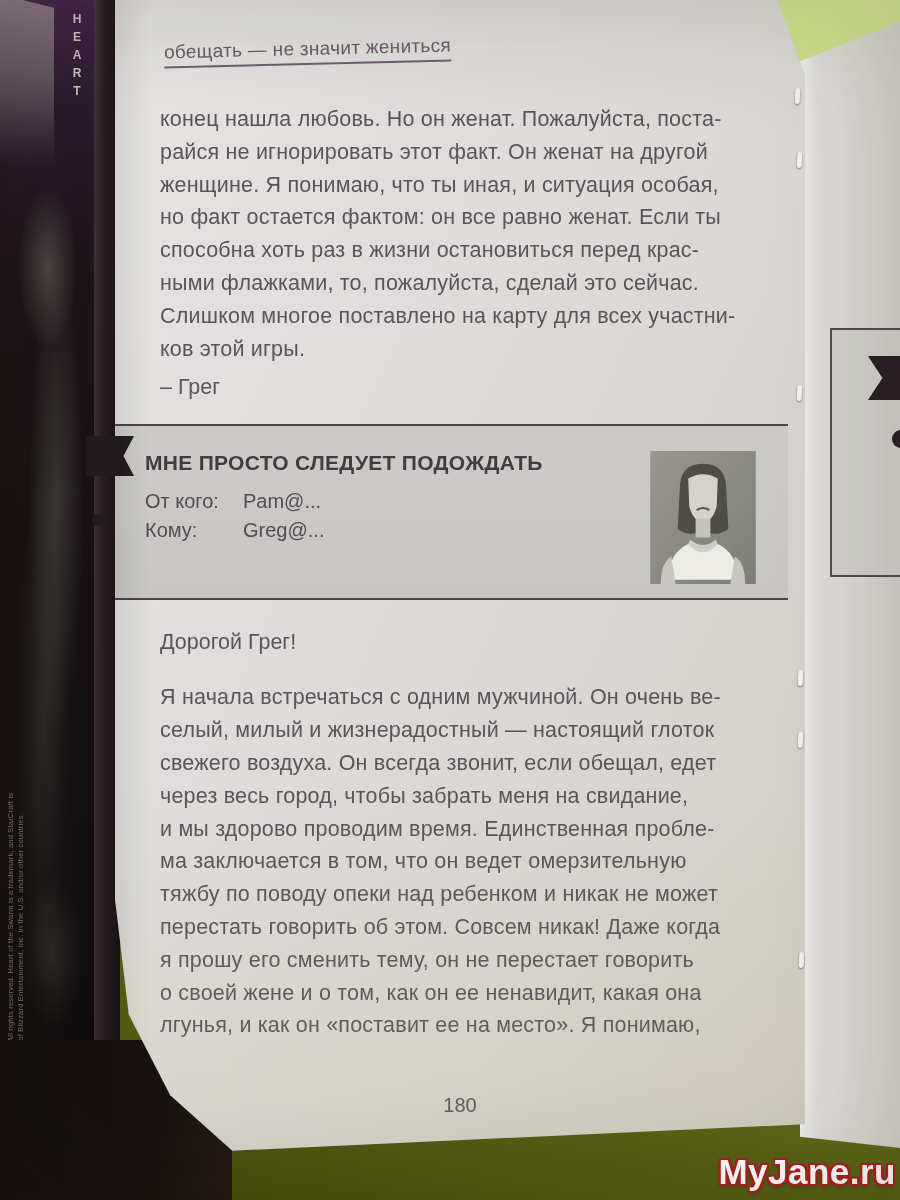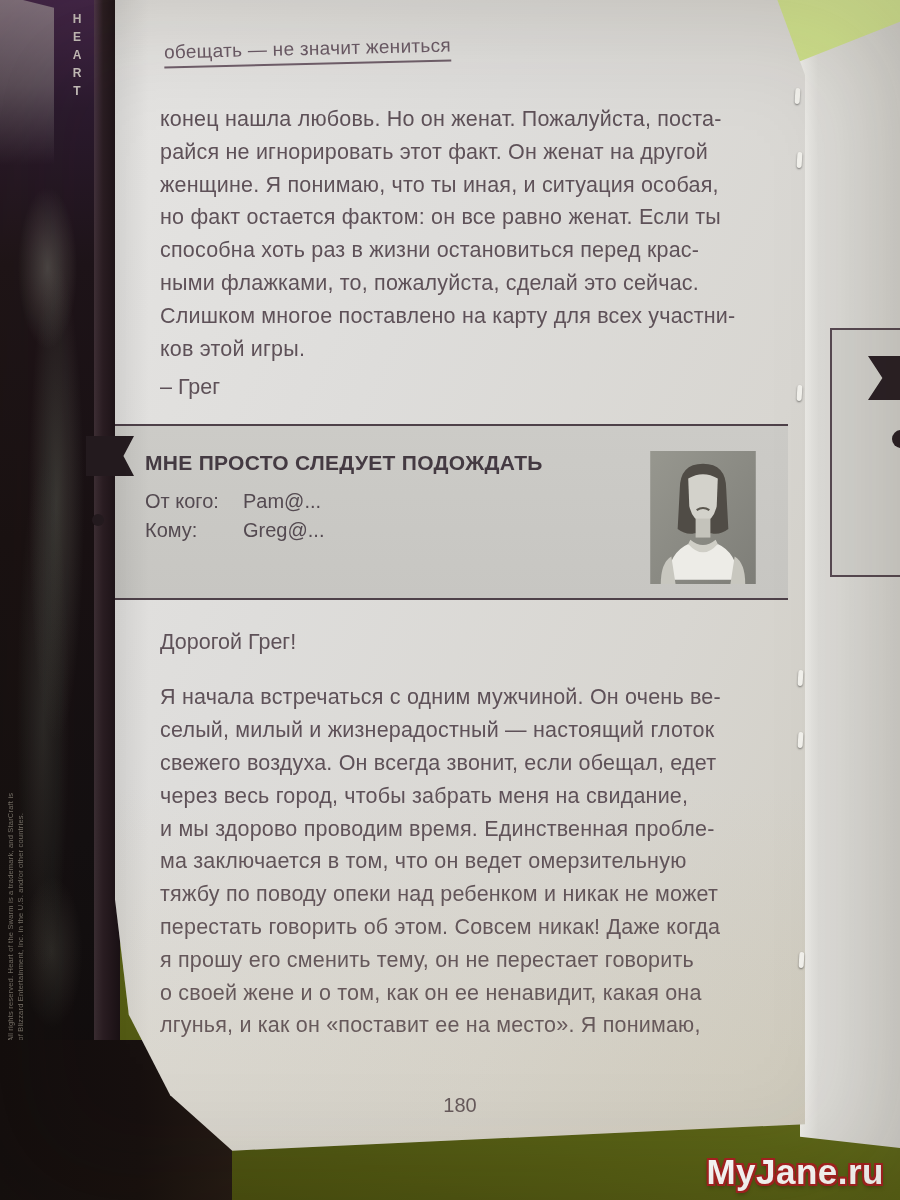--- a/index.html
+++ b/index.html
@@ -60,21 +60,21 @@
   .avatar{position:absolute;right:32px;top:25px;width:106px;height:133px;}
   .greeting{margin-top:30px;font-size:21.5px;}
   .pagenumber{position:absolute;left:0;right:0;bottom:36px;text-align:center;font-size:20px;color:#5d5158;}
   
   .bookmark-flag{position:absolute;left:86px;top:436px;width:48px;height:40px;background:#241b1f;z-index:5;
     clip-path:polygon(0 0,100% 0,78% 50%,100% 100%,0 100%);}
   .bullet-dot{position:absolute;left:92px;top:514px;width:12px;height:12px;border-radius:50%;background:#241b1f;z-index:5;}
   .stitch{position:absolute;width:5px;height:16px;border-radius:3px;background:#f2f1ec;z-index:6;
     box-shadow:0 1px 2px rgba(0,0,0,.45);transform:rotate(3deg);}
   
-  .watermark{position:absolute;right:16px;bottom:8px;z-index:9;font-size:35px;font-weight:bold;color:#fff;
+  .watermark{position:absolute;right:4px;bottom:8px;z-index:9;font-size:35px;font-weight:bold;color:#fff;
     letter-spacing:.5px;
     text-shadow:2px 0 0 #a82222,-2px 0 0 #a82222,0 2px 0 #a82222,0 -2px 0 #a82222,
                 2px 2px 0 #a82222,-2px 2px 0 #a82222,2px -2px 0 #a82222,-2px -2px 0 #a82222,
                 0 3px 5px rgba(0,0,0,.4);}
   .vignette{position:absolute;inset:0;z-index:10;pointer-events:none;
     box-shadow:inset 0 0 130px rgba(40,30,10,.20);}
 </style>
 </head>
 <body>
 

